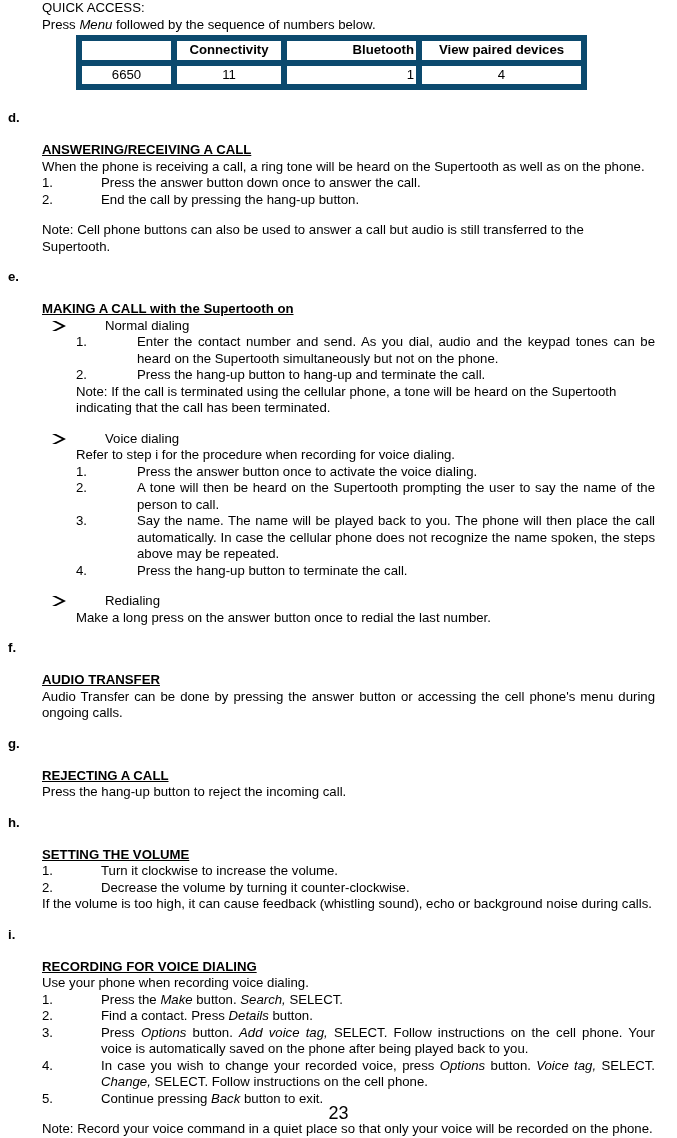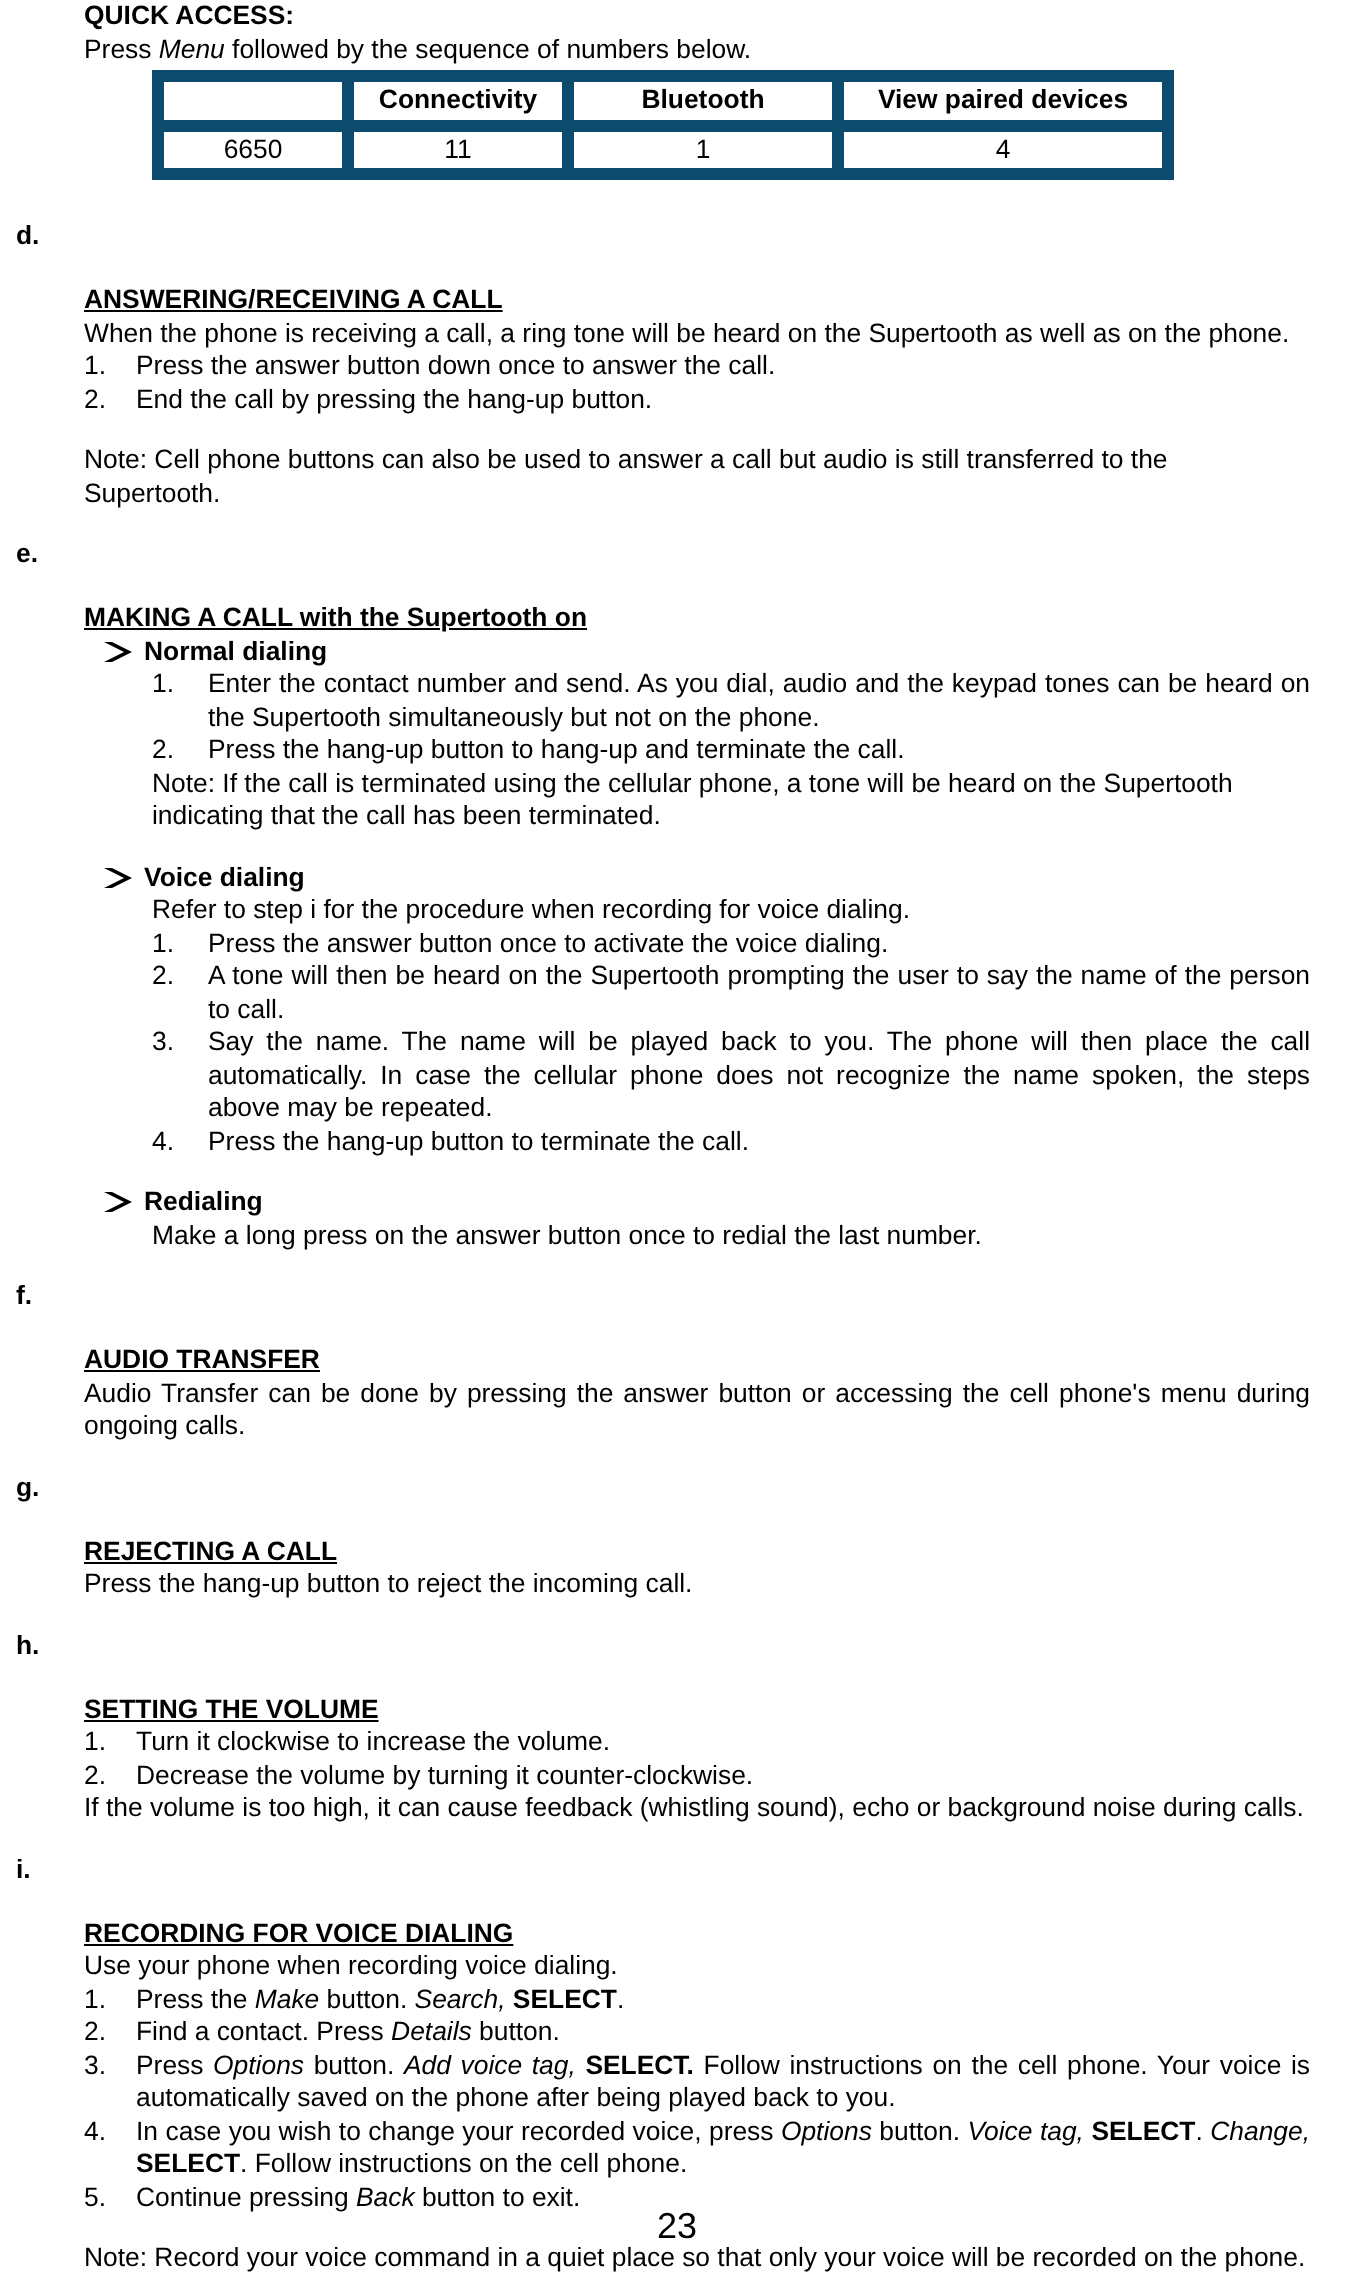--- a/index.html
+++ b/index.html
@@ -11,34 +11,34 @@
     color: #000;
     line-height: 1.25;
   }
   .page {
     width: 677px;
     min-height: 1138px;
     box-sizing: border-box;
     padding: 0 22px 0 8px;
     position: relative;
   }
-  .bold { font-weight: bold; }
+  .bold { font-weight: normal; }
   .italic { font-style: italic; }
   .justify { text-align: justify; }
 
   .pad-letter { padding-left: 34px; }
   .pad-body   { padding-left: 34px; }
   .pad-bullet { padding-left: 68px; }
 
   .pair {
     display: flex;
     align-items: flex-start;
   }
   .pair > .marker { flex: 0 0 auto; }
-  .pair > .content { flex: 1 1 auto; }
+  .pair > .content { flex: 1 1 auto; margin-left: 33px; }
 
   .sec > .letter-row {
     display: flex;
     align-items: flex-start;
   }
   .sec > .letter-row > .letter { width: 34px; font-weight: bold; }
   .sec > .letter-row > .head   { flex: 1; font-weight: bold; text-decoration: underline; margin-top: 32px; }
 
   table.qa {
     border-collapse: collapse;
@@ -46,21 +46,21 @@
   }
   table.qa th, table.qa td {
     border: 6px solid #0c4a6e;
     padding: 1px 2px;
     text-align: center;
     font-size: 13.2px;
   }
   table.qa th { font-weight: bold; }
   table.qa td.first { width: 85px; }
   table.qa th.c1, table.qa td.c1 { width:100px; }
-  table.qa th.c2, table.qa td.c2 { width:125px; }
+  table.qa th.c2, table.qa td.c2 { width:125px;text-align:right; }
   table.qa th.c3, table.qa td.c3 { width:155px; }
   .gap-m { height: 14px; }
   .gap-l { height: 20px; }
 
   .bullet-icon {
     width: 14px; height: 10px;
     display: inline-block;
     margin-right: 6px;
     margin-top: 3px;
   }

